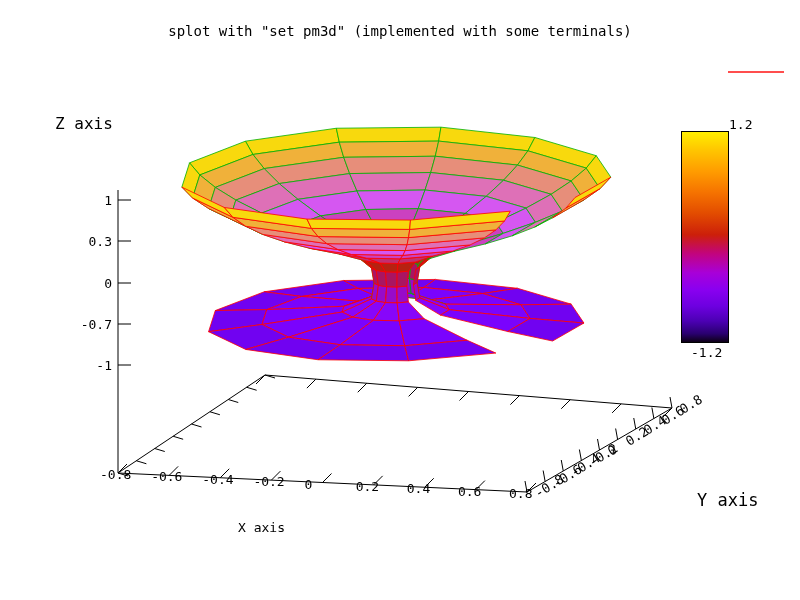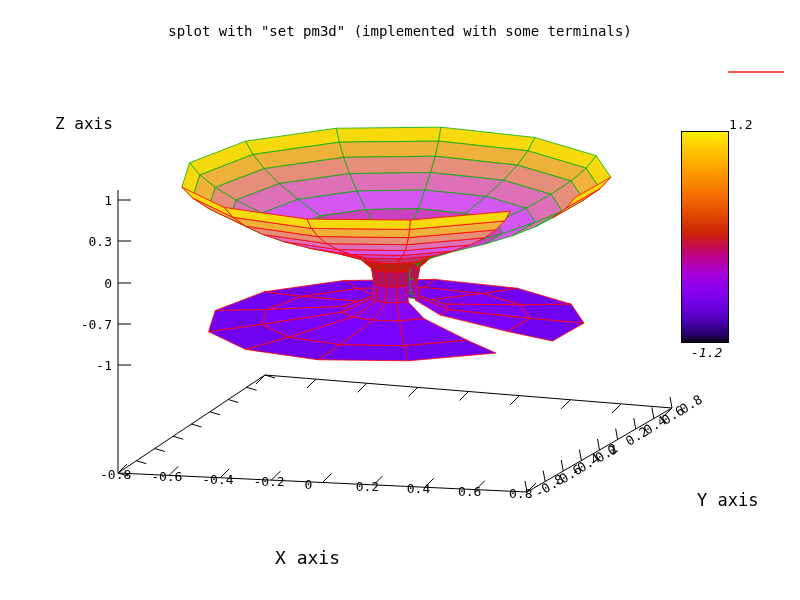--- a/index.html
+++ b/index.html
@@ -36,24 +36,24 @@
   }
   #legend-line {
     position: absolute;
     top: 71px;
     left: 728px;
     width: 56px;
     height: 0;
     border-top: 2px solid #ff4d4d;
   }
   #zaxis-label { top: 114px; left: 55px; font-size: 16px; }
-  #xaxis-label { top: 547px; left: 238px; font-size: 18px; margin-left: 37px; }
+  #xaxis-label { top: 520px; left: 238px; font-size: 13px; }
   #yaxis-label { top: 490px; left: 697px; font-size: 17px; }
   #cb-top-label { top: 117px; left: 697px; font-size: 13px; margin-left: 32px; }
-  #cb-bottom-label { top: 345px; left: 691px; font-size: 13px; font-style: italic; }
+  #cb-bottom-label { top: 345px; left: 691px; font-size: 13px; }
 
   .ztick {
     position: absolute;
     right: 0;
     text-align: right;
     font-size: 13px;
     color: #000;
     transform: translateY(-50%);
     white-space: nowrap;
   }

